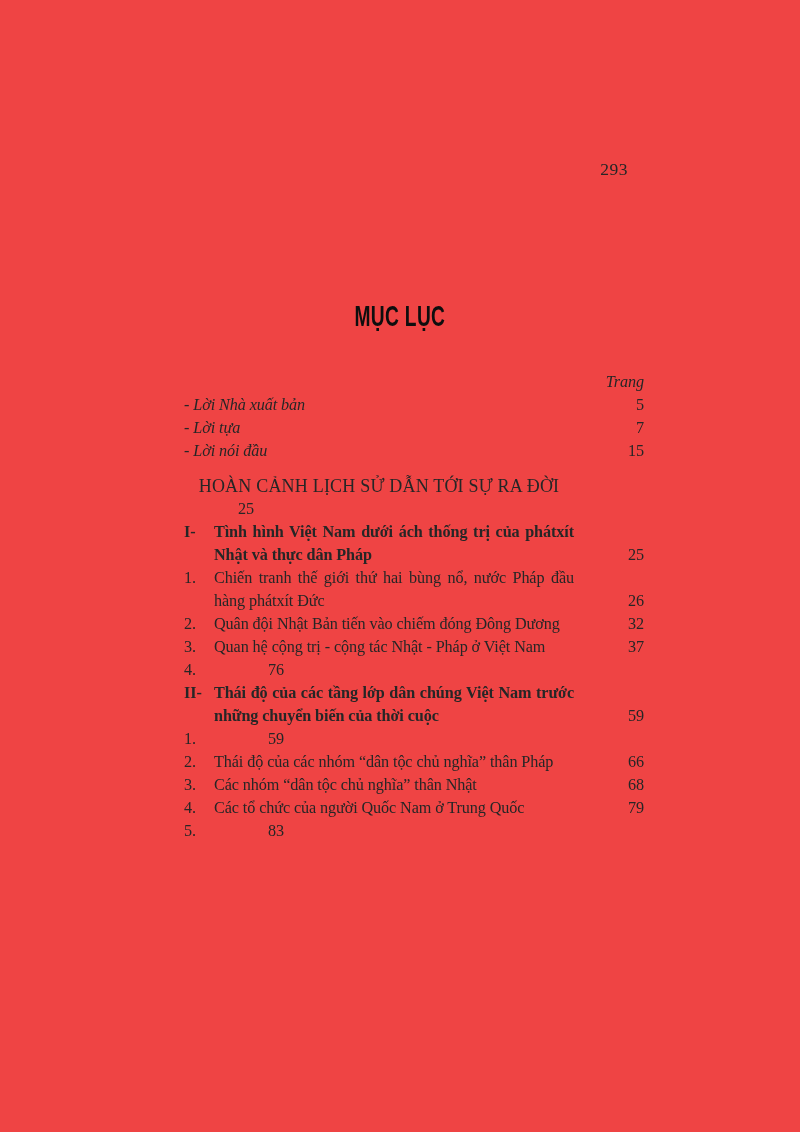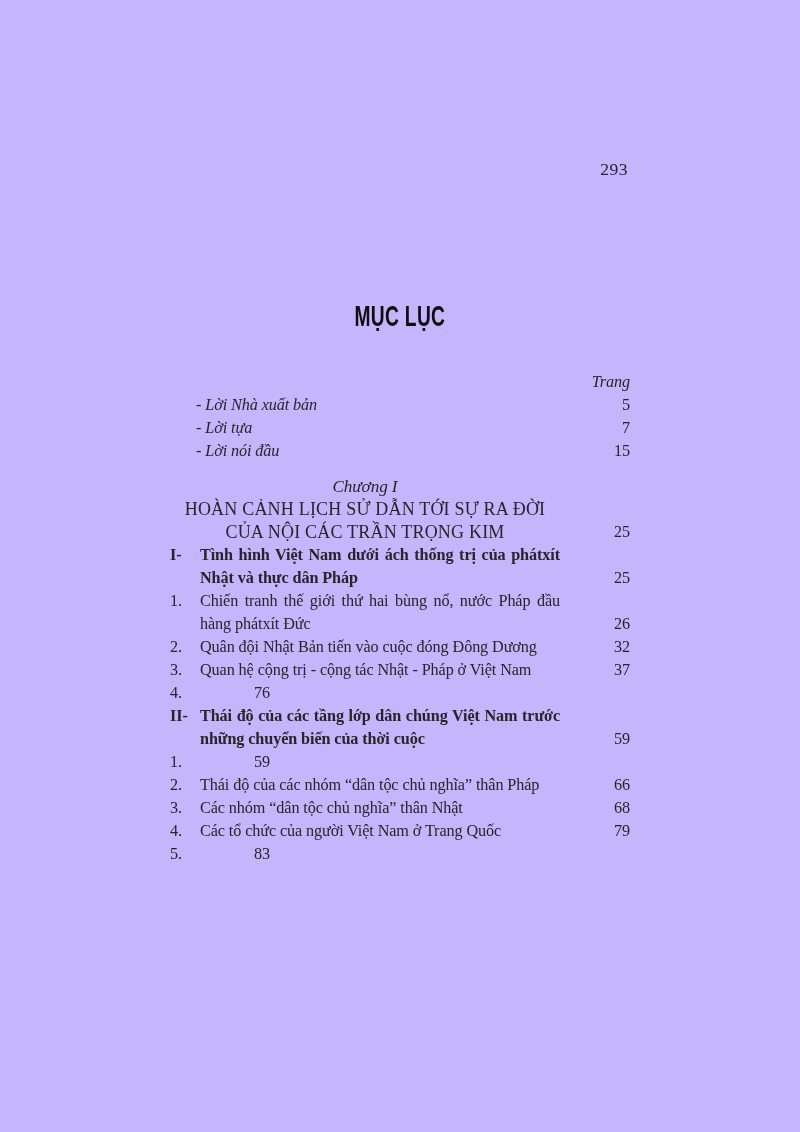--- a/index.html
+++ b/index.html
@@ -1,20 +1,20 @@
 <!DOCTYPE html>
 <html><head>
 <meta charset="utf-8">
 <style>
   html,body{margin:0;padding:0;background:#e9e9e7;}
   .page{
     position:relative;
     width:800px;height:1132px;
     margin:0 auto;
-    background:#c4b5fd;
+    background:#ef4444;
     font-family:"Liberation Serif","DejaVu Serif",serif;
     color:#262626;
     overflow:hidden;
   }
   .folio{
     position:absolute;top:161px;right:172px;
     font-size:17.5px;line-height:1;
     letter-spacing:0.5px;
   }
   .title{
@@ -23,27 +23,27 @@
   }
   .title-inner{
     display:inline-block;
     font-family:"Liberation Sans","DejaVu Sans",sans-serif;
     font-weight:bold;font-size:30px;color:#0e0e0e;
     transform:scaleX(0.64);transform-origin:center;
     letter-spacing:0.5px;
     white-space:nowrap;
   }
   .toc{
-    position:absolute;top:371px;left:170px;width:460px;
+    position:absolute;top:371px;left:184px;width:460px;
     font-size:16.2px;line-height:23px;
     letter-spacing:-0.1px;
   }
   .trang{text-align:right;font-style:italic;}
   .row{display:flex;}
-  .fm-label{flex:1;font-style:italic;margin-left:26px;}
+  .fm-label{flex:1;font-style:italic;}
   .pg{width:70px;text-align:right;align-self:flex-end;}
   .chapter{margin-top:12px;}
   .ch-row{display:flex;}
   .ch-text{width:390px;text-align:center;}
   .kicker{font-style:italic;font-size:17.2px;}
   .caps{font-size:18px;letter-spacing:0.2px;}
   .marker{width:30px;}
   .etext{width:360px;text-align:justify;}
   .lvl1 .marker,.lvl1 .etext{font-weight:bold;}
 </style>
@@ -68,46 +68,41 @@
       <div class="fm-label">- Lời tựa</div>
       <div class="pg">7</div>
     </div>
     <div class="row">
       <div class="fm-label">- Lời nói đầu</div>
       <div class="pg">15</div>
     </div>
 
     <div class="chapter">
       <div class="ch-row">
-        <div class="ch-text kicker">Chương I</div>
-        <div class="pg"></div>
-      </div>
-      <div class="ch-row">
         <div class="ch-text caps">HOÀN CẢNH LỊCH SỬ DẪN TỚI SỰ RA ĐỜI</div>
         <div class="pg"></div>
       </div>
       <div class="ch-row">
-        <div class="ch-text caps">CỦA NỘI CÁC TRẦN TRỌNG KIM</div>
         <div class="pg">25</div>
       </div>
     </div>
 
     <div class="row lvl1">
       <div class="marker">I-</div>
       <div class="etext">Tình hình Việt Nam dưới ách thống trị của phátxít Nhật và thực dân Pháp</div>
       <div class="pg">25</div>
     </div>
     <div class="row">
       <div class="marker">1.</div>
       <div class="etext">Chiến tranh thế giới thứ hai bùng nổ, nước Pháp đầu hàng phátxít Đức</div>
       <div class="pg">26</div>
     </div>
     <div class="row">
       <div class="marker">2.</div>
-      <div class="etext">Quân đội Nhật Bản tiến vào cuộc đóng Đông Dương</div>
+      <div class="etext">Quân đội Nhật Bản tiến vào chiếm đóng Đông Dương</div>
       <div class="pg">32</div>
     </div>
     <div class="row">
       <div class="marker">3.</div>
       <div class="etext">Quan hệ cộng trị - cộng tác Nhật - Pháp ở Việt Nam</div>
       <div class="pg">37</div>
     </div>
     <div class="row">
       <div class="marker">4.</div>
       <div class="pg">76</div>
@@ -126,21 +121,21 @@
       <div class="etext">Thái độ của các nhóm “dân tộc chủ nghĩa” thân Pháp</div>
       <div class="pg">66</div>
     </div>
     <div class="row">
       <div class="marker">3.</div>
       <div class="etext">Các nhóm “dân tộc chủ nghĩa” thân Nhật</div>
       <div class="pg">68</div>
     </div>
     <div class="row">
       <div class="marker">4.</div>
-      <div class="etext">Các tổ chức của người Việt Nam ở Trang Quốc</div>
+      <div class="etext">Các tổ chức của người Quốc Nam ở Trung Quốc</div>
       <div class="pg">79</div>
     </div>
     <div class="row">
       <div class="marker">5.</div>
       <div class="pg">83</div>
     </div>
 
   </div>
 </div>
 

